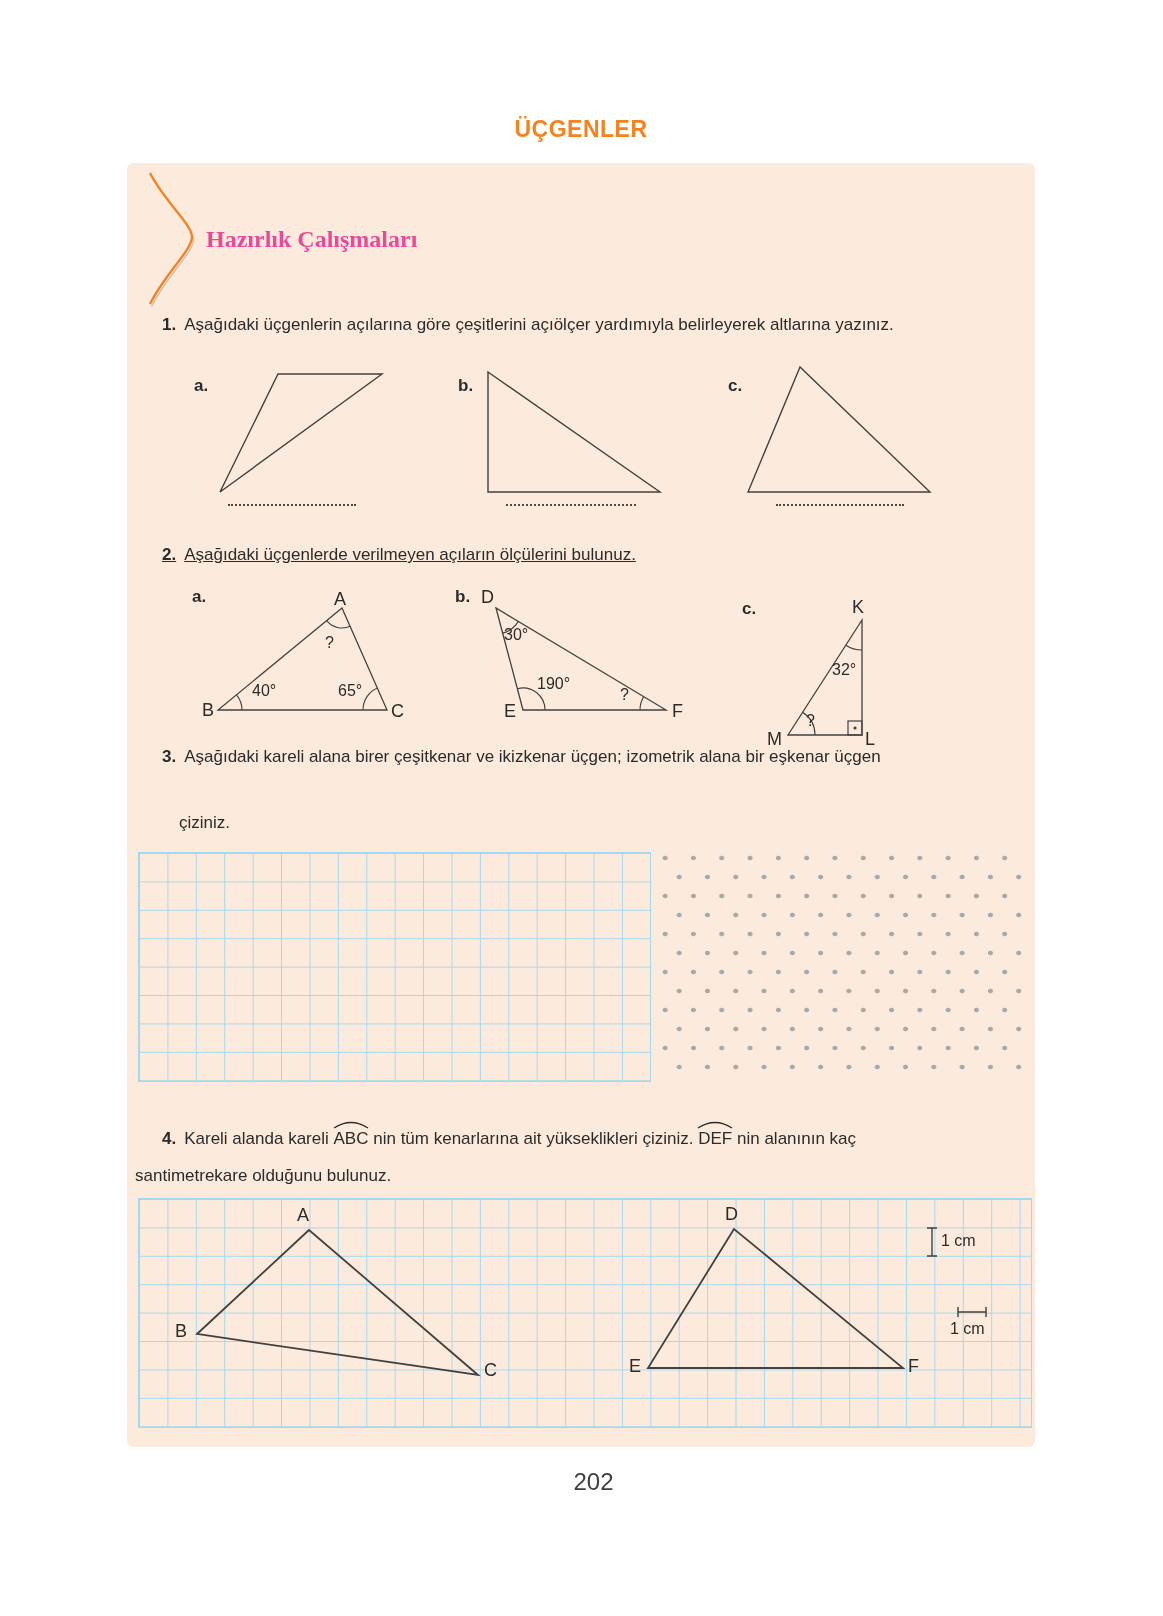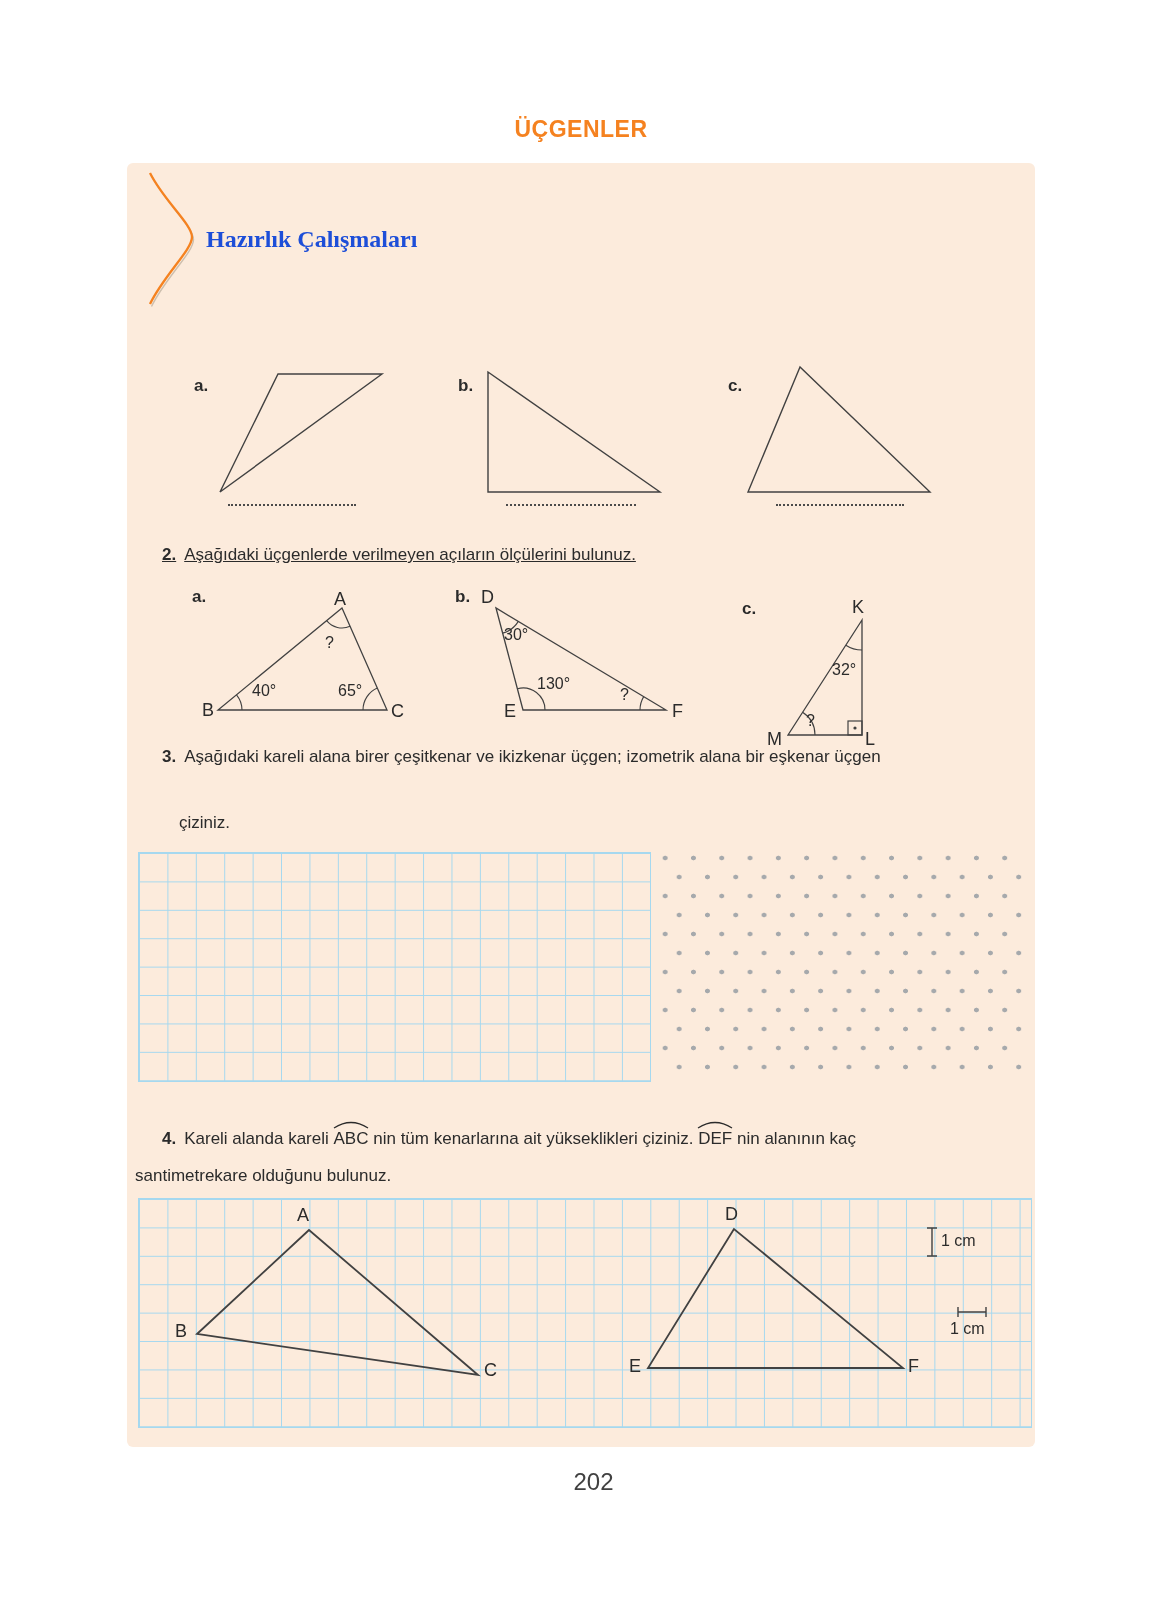--- a/index.html
+++ b/index.html
@@ -3,21 +3,21 @@
 <meta charset="utf-8">
 <style>
   html,body{margin:0;padding:0;background:#ffffff;}
   .page{position:relative;width:1163px;height:1616px;background:#ffffff;overflow:hidden;
         font-family:"Liberation Sans", sans-serif;color:#2b2b2b;}
   .abs{position:absolute;}
   .doc-title{left:127px;top:116px;width:908px;text-align:center;
              font-size:23px;font-weight:bold;letter-spacing:.5px;color:#F58220;}
   .panel{left:127px;top:163px;width:908px;height:1284px;background:#FCEBDC;border-radius:6px;}
   .section-title{left:206px;top:226px;font-family:"Liberation Serif", serif;
-                 font-size:24px;font-weight:bold;color:#1d4ed8;}
+                 font-size:24px;font-weight:bold;color:#ec4899;}
   .para{font-size:17px;line-height:22px;white-space:nowrap;}
   .qnum{font-weight:bold;margin-right:8px;}
   .item-label{font-size:17px;font-weight:bold;}
   .vletter{font-size:18px;}
   .angle{font-size:16px;}
   .blank{height:0;border-bottom:2px dotted #4a4a4a;}
   .gridpane{background-image:
       linear-gradient(to right,#A5D8EF 1px,rgba(0,0,0,0) 1px),
       linear-gradient(to bottom,#A5D8EF 1px,rgba(0,0,0,0) 1px);
       background-size:28.42px 28.42px;border:1px solid #A5D8EF;}
@@ -40,20 +40,23 @@
   <div class="abs doc-title">ÜÇGENLER</div>
 
   <div class="abs panel"></div>
 
   <svg class="abs" style="left:142px;top:168px;" width="58" height="140" viewBox="0 0 58 140">
     <path d="M8,5 C22,33 50,56 50,69 C50,82 22,107 8,136" fill="none" stroke="#cdbfae" stroke-width="1.4" transform="translate(1.5,2.5)"></path>
     <path d="M8,5 C22,33 50,56 50,69 C50,82 22,107 8,136" fill="none" stroke="#F58220" stroke-width="2.3"></path>
   </svg>
   <div class="abs section-title">Hazırlık Çalışmaları</div>
 
+  <div class="abs para" style="left:162px;top:314px;">
+    <span class="qnum">1.</span><span>Aşağıdaki üçgenlerin açılarına göre çeşitlerini açıölçer yardımıyla belirleyerek altlarına yazınız.</span>
+  </div>
 
   <div class="abs item-label" style="left:194px;top:376px;">a.</div>
   <div class="abs item-label" style="left:458px;top:376px;">b.</div>
   <div class="abs item-label" style="left:728px;top:376px;">c.</div>
 
   <svg class="abs fig" style="left:127px;top:355px;" width="908" height="165" viewBox="0 0 908 165">
     <polygon points="151,19 255,19 93,137" stroke-width="1.4"></polygon>
     <polygon points="361,17 361,137 533,137" stroke-width="1.4"></polygon>
     <polygon points="673,12 621,137 803,137" stroke-width="1.4"></polygon>
   </svg>
@@ -92,21 +95,21 @@
   <div class="abs vletter" style="left:202px;top:700px;">B</div>
   <div class="abs vletter" style="left:391px;top:701px;">C</div>
   <div class="abs angle" style="left:325px;top:634px;">?</div>
   <div class="abs angle" style="left:252px;top:682px;">40°</div>
   <div class="abs angle" style="left:338px;top:682px;text-align:center;">65°</div>
 
   <div class="abs vletter" style="left:481px;top:587px;">D</div>
   <div class="abs vletter" style="left:504px;top:701px;">E</div>
   <div class="abs vletter" style="left:672px;top:701px;">F</div>
   <div class="abs angle" style="left:504px;top:626px;">30°</div>
-  <div class="abs angle" style="left:537px;top:675px;">130°</div>
+  <div class="abs angle" style="left:537px;top:675px;">190°</div>
   <div class="abs angle" style="left:620px;top:686px;">?</div>
 
   <div class="abs vletter" style="left:852px;top:597px;">K</div>
   <div class="abs vletter" style="left:767px;top:729px;">M</div>
   <div class="abs vletter" style="left:865px;top:729px;">L</div>
   <div class="abs angle" style="left:832px;top:661px;">32°</div>
   <div class="abs angle" style="left:806px;top:712px;">?</div>
 
   <div class="abs para" style="left:162px;top:746px;">
     <span class="qnum">3.</span><span>Aşağıdaki kareli alana birer çeşitkenar ve ikizkenar üçgen; izometrik alana bir eşkenar üçgen</span>

